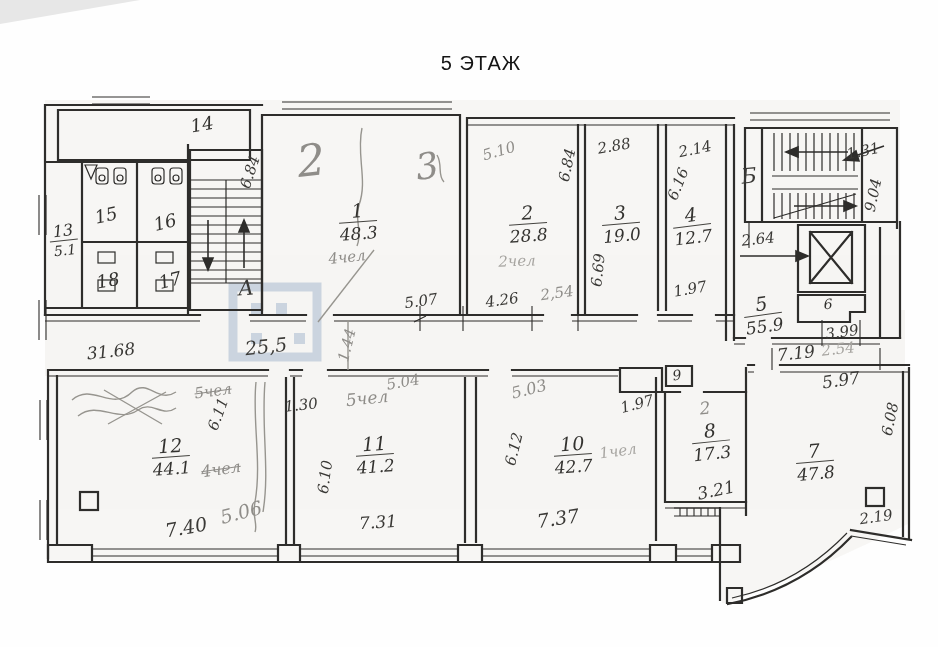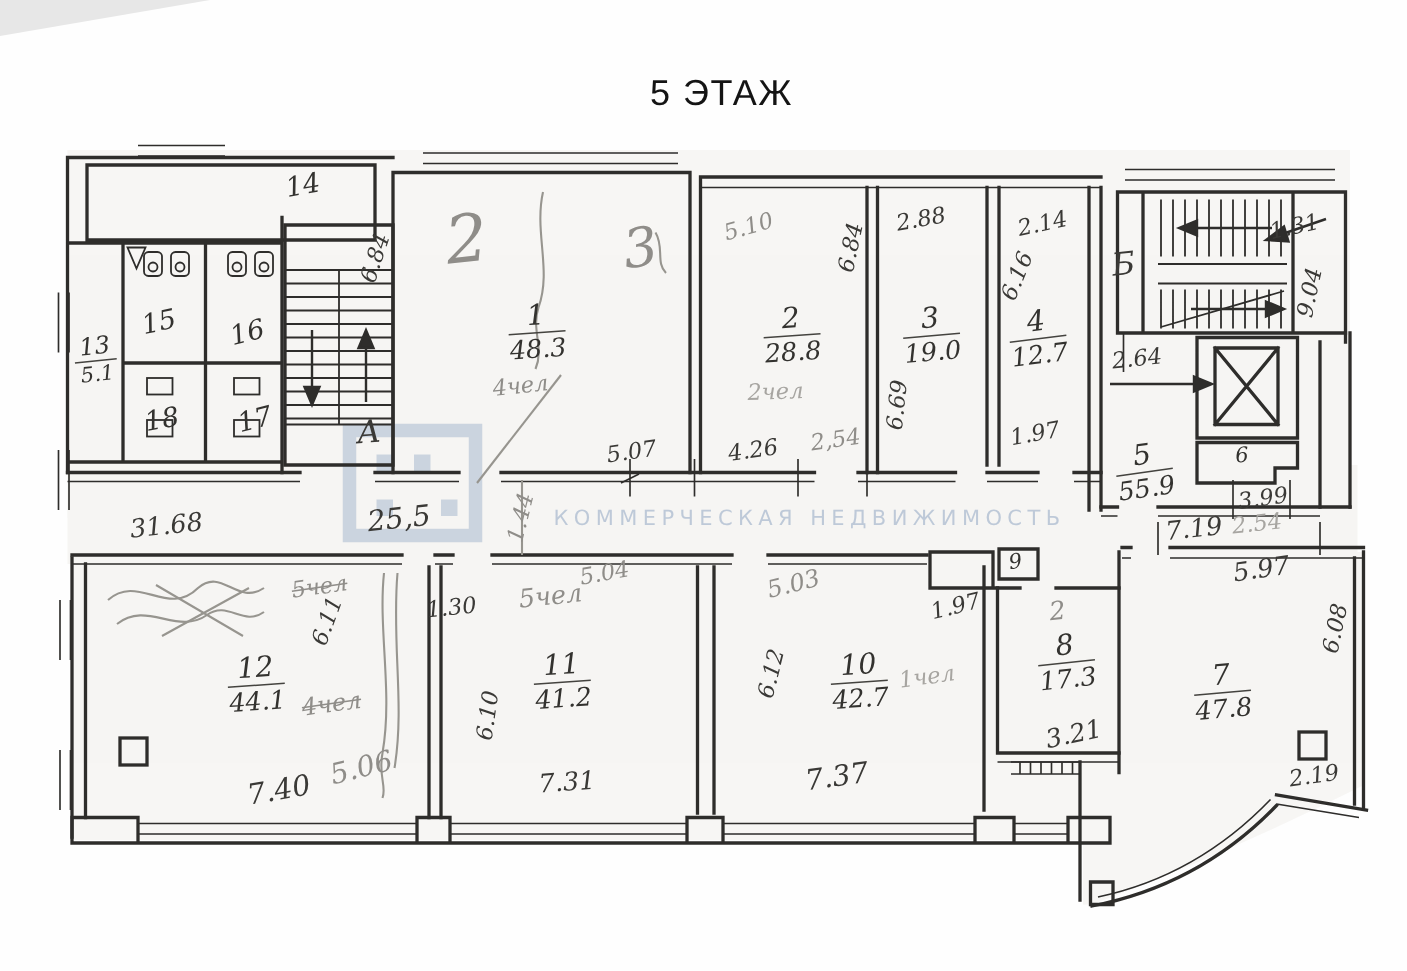--- a/index.html
+++ b/index.html
@@ -2,21 +2,21 @@
 <html><head>
 <meta charset="utf-8">
 <style>
   html,body{margin:0;padding:0;background:#ffffff;}
   #plan{position:relative;width:938px;height:647px;background:#fefefe;overflow:hidden;
         font-family:"DejaVu Serif", serif;}
   #drawing{position:absolute;left:0;top:0;}
   .corner-smudge{position:absolute;left:0;top:0;width:0;height:0;
         border-top:24px solid rgba(110,110,110,.16);border-right:140px solid transparent;}
   .page-title{position:absolute;left:481px;top:63px;transform:translate(-50%,-50%);
-        font-family:"Liberation Sans", sans-serif;font-size:24px;color:#141414;letter-spacing:1px;}
+        font-family:"Liberation Sans", sans-serif;font-size:20px;color:#141414;letter-spacing:1px;}
   
   .wm-brand{position:absolute;left:333px;top:280px;font-family:"DejaVu Serif",serif;
         font-size:52px;letter-spacing:7px;color:rgba(139,162,192,.42);font-weight:bold;}
   .wm-tagline{position:absolute;left:369px;top:338px;font-family:"DejaVu Sans",sans-serif;
         font-size:14px;letter-spacing:3.6px;color:rgba(139,162,192,.52);}
   
   .lbl{position:absolute;white-space:nowrap;color:#3a3936;font-style:italic;
        transform:translate(-50%,-50%) rotate(var(--r,0deg));}
   .dim{font-size:15px;}
   .dim.lg{font-size:17px;}
@@ -184,21 +184,20 @@
       <path d="M78,416 C98,400 118,424 138,410 C152,400 162,418 176,408"></path>
       <path d="M104,390 L162,424 M108,424 L166,392"></path>
       <path d="M256,382 C252,420 262,462 255,502 C252,518 258,524 255,532"></path>
       <path d="M265,382 C261,428 270,470 263,512"></path>
       <path d="M437,155 C443,165 437,175 444,182"></path>
     </g>
   </svg>
 
   <div class="page-title">5 ЭТАЖ</div>
 
-  <div class="wm-tagline">КОММЕРЧЕСКАЯ НЕДВИЖИМОСТЬ</div>
 
   <div class="lbl letter" style="left:246px;top:288px;--r:-4deg">А</div>
   <div class="lbl letter" style="left:749px;top:176px;--r:-6deg">Б</div>
 
   <div class="room-label" style="left:358px;top:222px;--r:-4deg">
     <span class="rn">1</span>
       <span class="ra">48.3</span>
     </div>
   <div class="room-label" style="left:528px;top:224px;--r:-4deg">
     <span class="rn">2</span>

